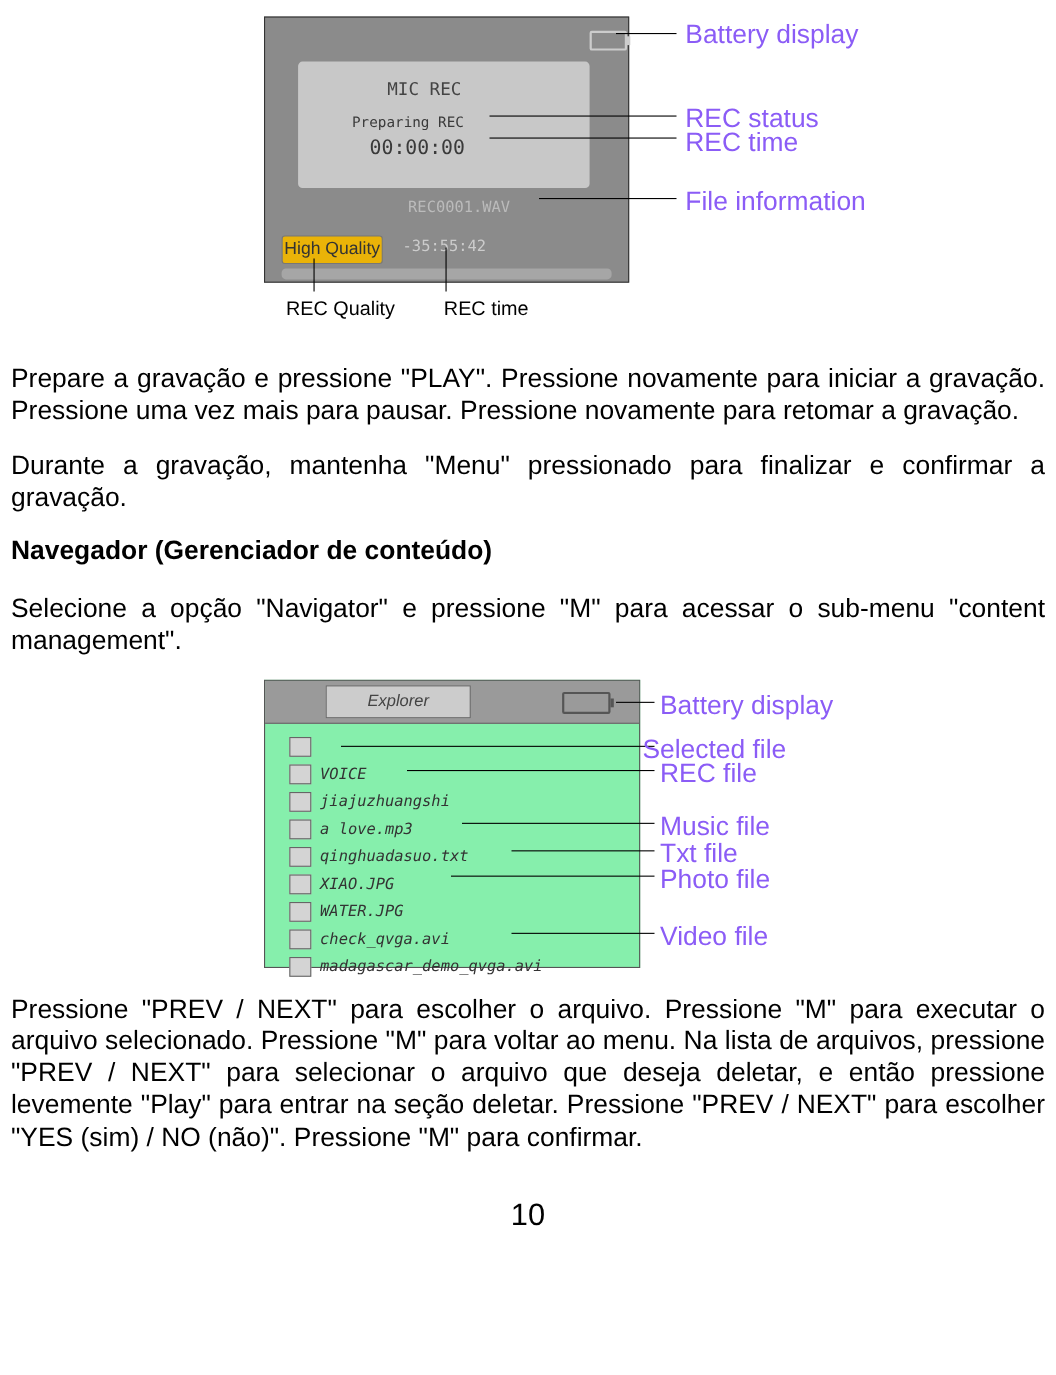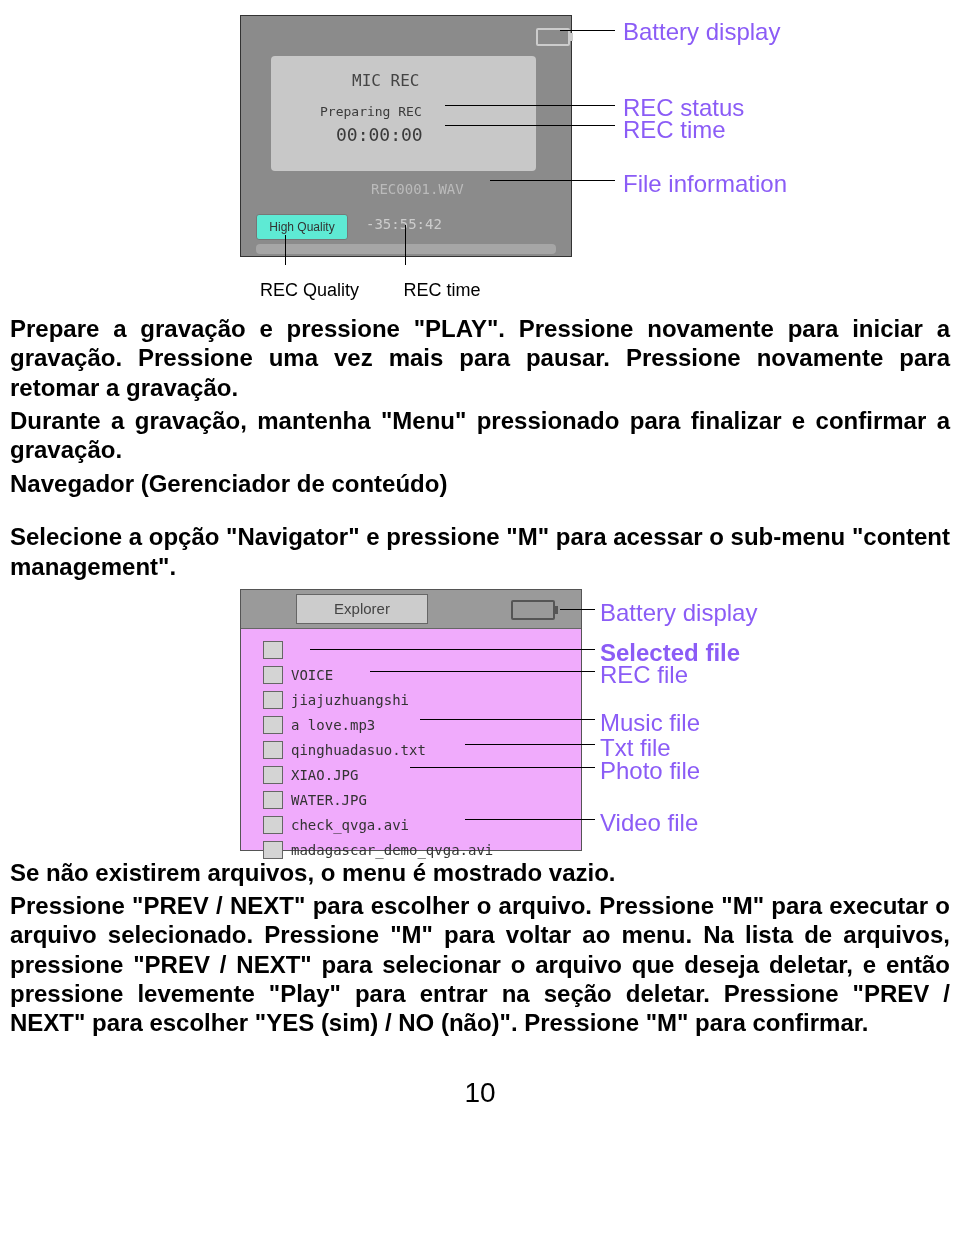--- a/index.html
+++ b/index.html
@@ -43,24 +43,24 @@
     white-space: nowrap;
   }
   .dev-title { left: 95px; top: 55px; font-size: 16px; color:#444;padding-left:16px; }
   .dev-status { left: 79px; top: 88px; font-size: 13px; }
   .dev-time { left: 95px; top: 108px; font-size: 18px; }
   .dev-file { left: 130px; top: 165px; font-size: 14px; color:#bbb;text-align:center; }
   .dev-quality-box {
     position: absolute;
     left: 15px; top: 198px;
     width: 90px; height: 24px;
-    background: #5eead4;
+    background: #eab308;
     border: 1px solid #777;
     border-radius: 3px;
-    font-size: 12px;
+    font-size: 16px;
     color: #333;
     display:flex; align-items:center; justify-content:center;
   }
   .dev-bar {
     position: absolute;
     left: 15px; top: 228px;
     width: 300px; height: 10px;
     background: #a6a6a6;
     border-radius: 4px;
   }
@@ -93,48 +93,47 @@
   }
   .bottom-labels {
     position: absolute;
     left: 30px; top: 260px;
     width: 400px;
   }
   .bottom-labels span {
     display:inline-block;
     font-size: 18px;
     color:#000;
-    margin-top:10px;
   }
 
   .body-text {
     font-size: 24px;
     line-height: 1.22;
     text-align: justify;
-    margin: 4px 0;
-    font-weight: bold;
+    margin: 20px 0;
   }
   .heading {
     font-size: 24px;
     font-weight: bold;
     margin-top: 6px;
   }
 
   .mid-figure {
     position: relative;
     height: 265px;
     margin-left: 230px;
     margin-top: 8px;
   }
   .mid-box {
     position:absolute;
     left:0; top:0;
     width: 340px; height: 260px;
-    background:#f0abfc;
+    background:#86efac;
     border:1px solid #555;
+    font-style:italic;
   }
   .mid-header {
     position:absolute; left:0; top:0; width:100%; height:38px;
     background:#9a9a9a;
     border-bottom:1px solid #666;
   }
   .mid-tab {
     position:absolute; left:55px; top:4px;
     width:130px; height:28px;
     background:#ccc; border:1px solid #666;
@@ -243,35 +242,34 @@
             <div class="mid-ico"></div>
             <span>madagascar_demo_qvga.avi</span>
           </div>
       </div>
     </div>
 
     <div class="callout-line" style="left:320px; top:20px; width:35px;"></div>
     <div class="callout" style="left:360px; top:10px;">Battery display</div>
 
     <div class="callout-line" style="left:70px; top:60px; width:285px;"></div>
-    <div class="callout" style="left:360px; top:50px;font-weight:bold;">Selected file</div>
+    <div class="callout" style="left:344px; top:50px;">Selected file</div>
 
     <div class="callout-line" style="left:130px; top:82px; width:225px;"></div>
     <div class="callout" style="left:360px; top:72px;">REC file</div>
 
     <div class="callout-line" style="left:180px; top:130px; width:175px;"></div>
     <div class="callout" style="left:360px; top:120px;">Music file</div>
 
     <div class="callout-line" style="left:225px; top:155px; width:130px;"></div>
     <div class="callout" style="left:360px; top:145px;">Txt file</div>
 
     <div class="callout-line" style="left:170px; top:178px; width:185px;"></div>
     <div class="callout" style="left:360px; top:168px;">Photo file</div>
 
     <div class="callout-line" style="left:225px; top:230px; width:130px;"></div>
     <div class="callout" style="left:360px; top:220px;">Video file</div>
   </div>
 
-  <p class="body-text">Se não existirem arquivos, o menu é mostrado vazio.</p>
   <p class="body-text">Pressione "PREV / NEXT" para escolher o arquivo. Pressione "M" para executar o arquivo selecionado. Pressione "M" para voltar ao menu. Na lista de arquivos, pressione "PREV / NEXT" para selecionar o arquivo que deseja deletar, e então pressione levemente "Play" para entrar na seção deletar. Pressione "PREV / NEXT" para escolher "YES (sim) / NO (não)". Pressione "M" para confirmar.</p>
 
   <div class="page-num">10</div>
 </div>
 
 </body></html>

